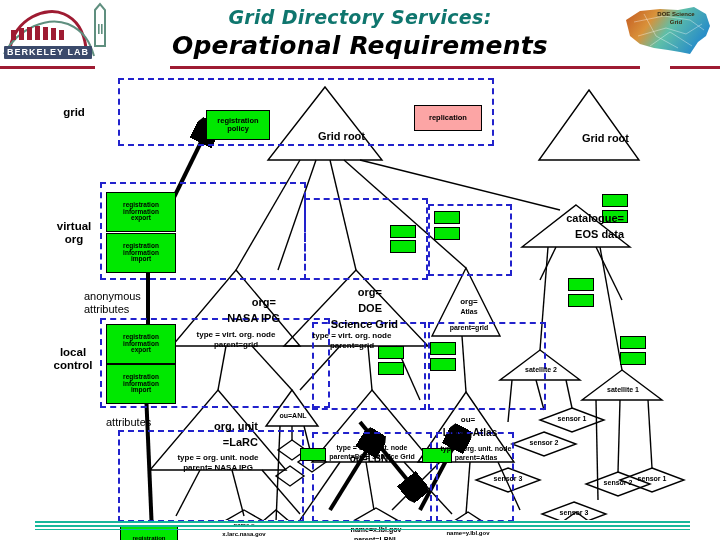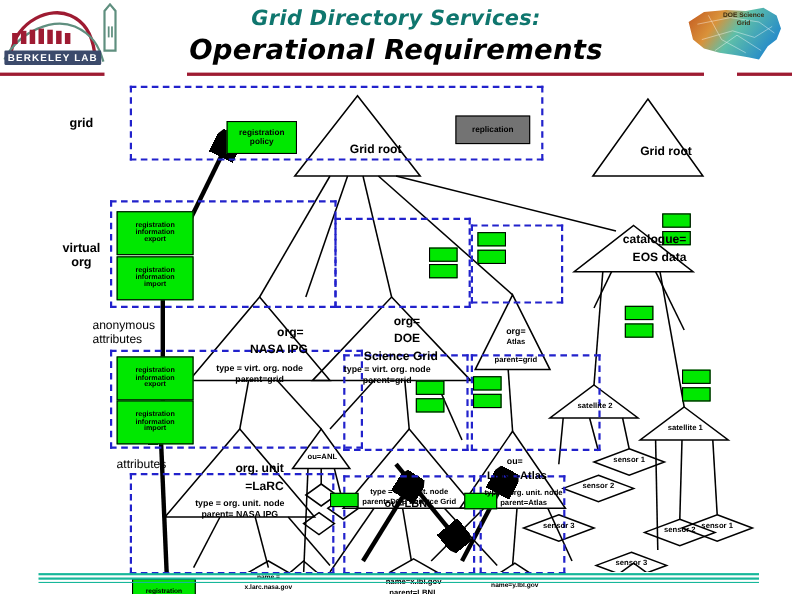--- a/index.html
+++ b/index.html
@@ -269,29 +269,30 @@
     <div class="zone" style="left: 428px; top: 134px; width: 84px; height: 72px; border-color: rgb(34, 34, 204);"></div>
     <div class="zone" style="left: 100px; top: 248px; width: 230px; height: 90px; border-color: rgb(34, 34, 204);"></div>
     <div class="zone" style="left: 312px; top: 252px; width: 114px; height: 88px; border-color: rgb(34, 34, 204);"></div>
     <div class="zone" style="left: 428px; top: 252px; width: 118px; height: 88px; border-color: rgb(34, 34, 204);"></div>
     <div class="zone" style="left: 118px; top: 360px; width: 186px; height: 92px; border-color: rgb(34, 34, 204);"></div>
     <div class="zone" style="left: 312px; top: 362px; width: 120px; height: 90px; border-color: rgb(34, 34, 204);"></div>
     <div class="zone" style="left: 436px; top: 362px; width: 78px; height: 90px; border-color: rgb(34, 34, 204);"></div>
 
     <div class="side-label" style="left:44px;top:36px;width:60px;">grid</div>
     <div class="side-label" style="left:44px;top:150px;width:60px;">virtual<br>org</div>
+    <div class="side-label" style="left:40px;top:276px;width:66px;">local<br>control</div>
 
     <div class="flow-label" style="left:84px;top:220px;width:100px;">anonymous<br>attributes</div>
     <div class="flow-label" style="left:106px;top:346px;width:90px;">attributes</div>
 
     <div class="gbox sm" style="left: 206px; top: 40px; width: 64px; height: 30px; background: rgb(0, 232, 0);">
       <span>registration<br>policy</span>
     </div>
 
-    <div class="gbox sm" style="left: 414px; top: 35px; width: 68px; height: 26px; background: #737373;">
+    <div class="gbox sm" style="left: 414px; top: 35px; width: 68px; height: 26px; background: #fca5a5;">
       <span>replication</span>
     </div>
 
     <div class="gbox xs" style="left: 106px; top: 122px; width: 70px; height: 40px; background: rgb(0, 232, 0);">
       <span>registration<br>information<br>export</span>
     </div>
 
     <div class="gbox xs" style="left: 106px; top: 163px; width: 70px; height: 40px; background: rgb(0, 232, 0);">
       <span>registration<br>information<br>import</span>
     </div>

